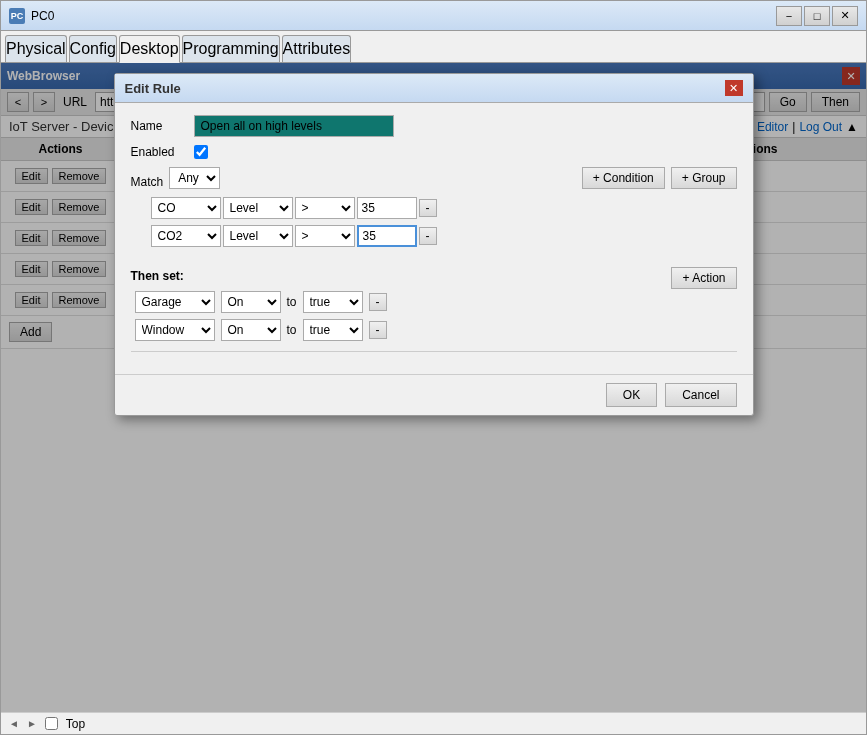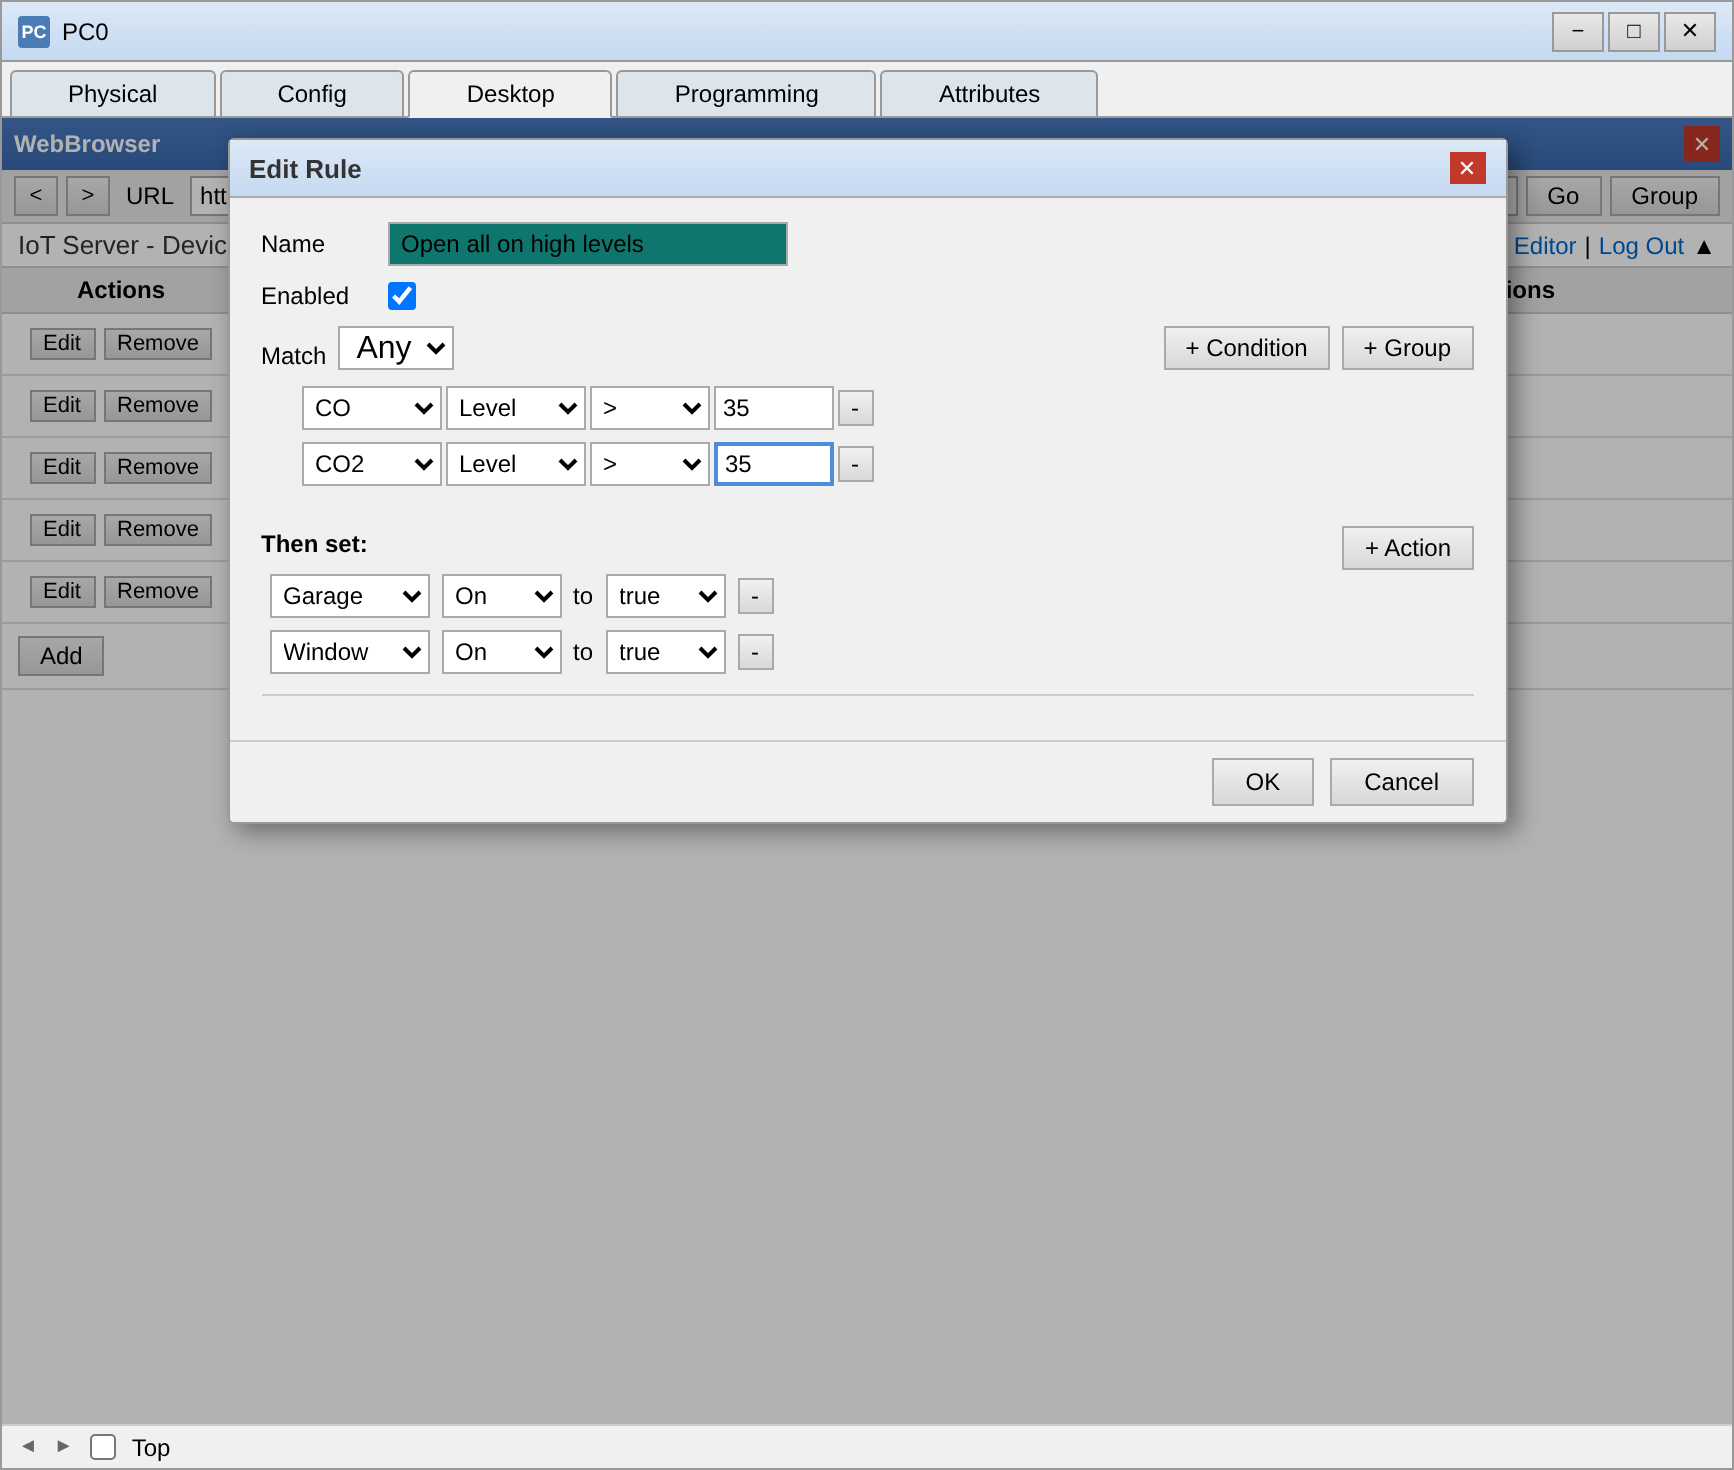--- a/index.html
+++ b/index.html
@@ -60,27 +60,27 @@
 
     
     .tab-bar {
       display: flex;
       background: #f0f0f0;
       padding: 4px 4px 0;
       border-bottom: 1px solid #999;
       flex-shrink: 0;
     }
     .tab {
-      padding: 4px 28px;
+      padding: 4px 0;
       border: 1px solid #999;
       border-bottom: none;
       background: #dce4ec;
       cursor: pointer;
       margin-right: 2px;
-      font-size: 12px;
+      font-size: 16px;
       border-radius: 3px 3px 0 0;
     }
     .tab.active {
       background: #f0f0f0;
       border-bottom: 1px solid #f0f0f0;
       margin-bottom: -1px;
       font-weight: normal;
     }
 
     
@@ -296,21 +296,21 @@
       display: flex;
       align-items: flex-end;
       gap: 6px;
       margin-bottom: 8px;
     }
     .match-label { font-size: 12px; }
     .small-select {
       height: 22px;
       border: 1px solid #aaa;
       background: white;
-      font-size: 16px;
+      font-size: 12px;
       padding: 0 4px;
       cursor: pointer;
     }
     .condition-btn, .group-btn, .action-btn {
       height: 22px;
       padding: 0 10px;
       background: linear-gradient(to bottom, #f0f0f0, #d8d8d8);
       border: 1px solid #aaa;
       cursor: pointer;
       font-size: 12px;
@@ -426,21 +426,21 @@
       <span class="browser-title">WebBrowser</span>
       <button class="browser-close-btn">✕</button>
     </div>
 
     <div class="browser-nav">
       <button class="nav-btn">&lt;</button>
       <button class="nav-btn">&gt;</button>
       <span class="url-label">URL</span>
       <input class="url-input" type="text" value="http://1.0.0.1/conditions.html" style="">
       <button class="go-btn">Go</button>
-      <button class="stop-btn">Group</button>
+      <button class="stop-btn">Then</button>
     </div>
 
     <div class="iot-header">
       <span class="iot-title">IoT Server - Device Conditions</span>
       <div class="iot-nav">
         <a>Home</a>
         <span>|</span>
         <a>Conditions</a>
         <span>|</span>
         <a>Editor</a>

